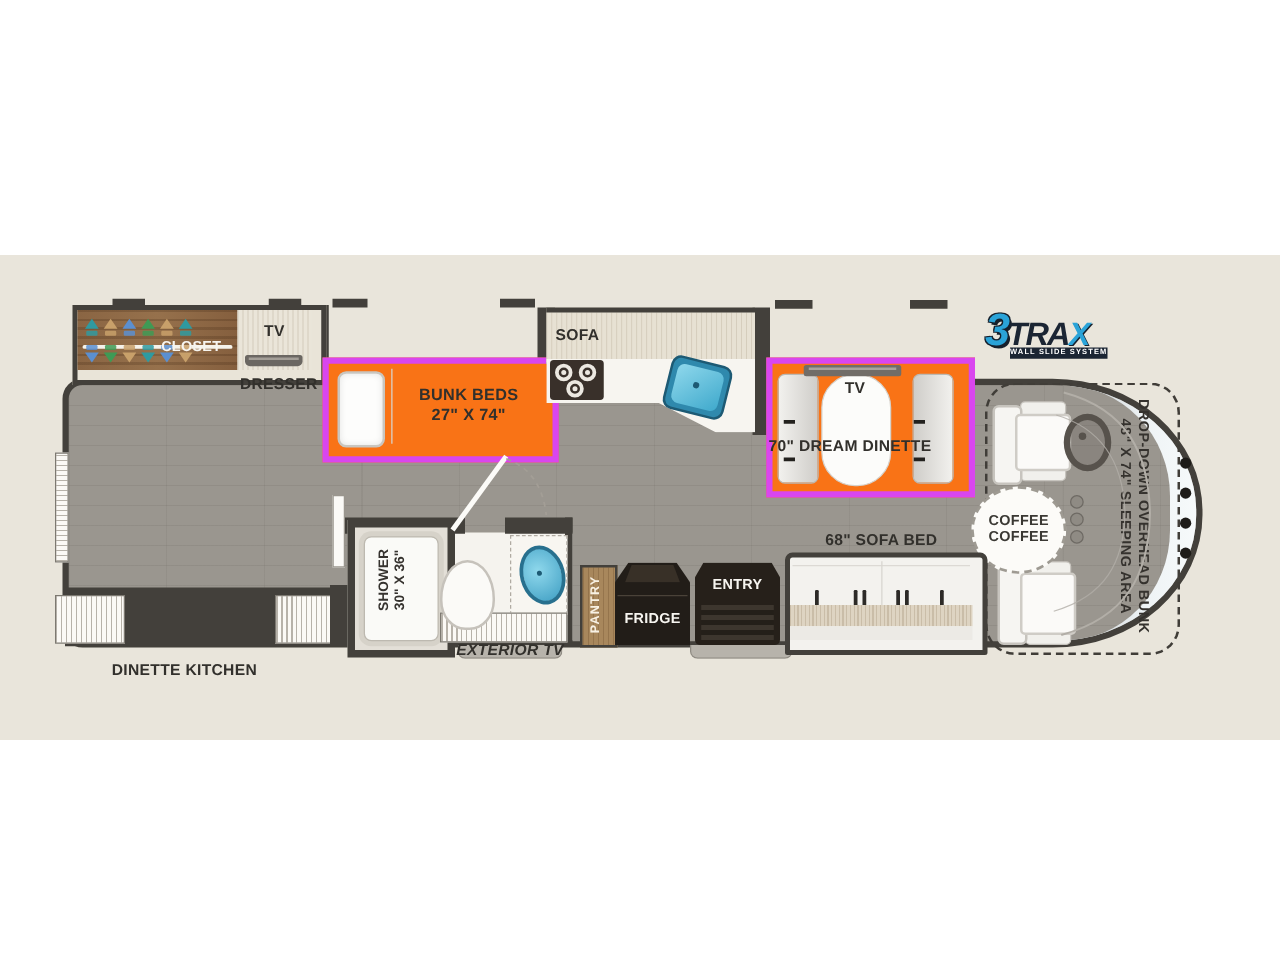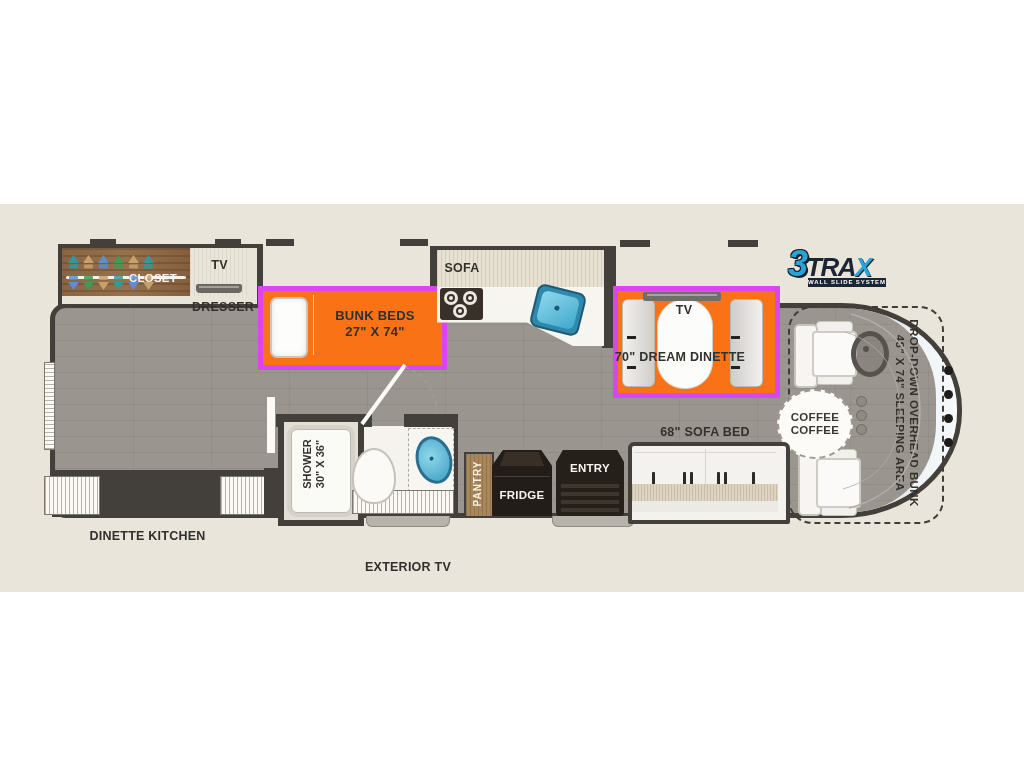--- a/index.html
+++ b/index.html
@@ -371,21 +371,21 @@
     <span class="belt" style="left:51px;top:26px;"></span>
     <span class="belt" style="left:58px;top:26px;"></span>
     <span class="belt" style="left:85px;top:26px;"></span>
     <span class="belt" style="left:92px;top:26px;"></span>
     <span class="belt" style="left:120px;top:26px;"></span>
     <div class="woodstrip"></div>
     <div class="base"></div>
   </div>
 
   <span class="t" style="left:60px;top:529px;width:175px;">DINETTE KITCHEN</span>
-  <span class="t" style="left:338px;top:560px;width:140px;">EXTERIOR TV</span>
+  <span class="t" style="left:338px;top:513px;width:140px;font-style:italic;">EXTERIOR TV</span>
 
   <svg class="overlay" width="1024" height="768" viewBox="0 0 1024 768">
     <path d="M851 314 C 903 328, 919 364, 920 411 C 919 460, 901 494, 849 508" stroke="#b2aea7" stroke-width="1.6" fill="none"></path>
     <path d="M845 332 C 885 344, 899 374, 900 411 C 899 450, 884 477, 843 489" stroke="#b2aea7" stroke-width="1" opacity=".8" fill="none"></path>
     <line x1="362" y1="424" x2="405" y2="365" stroke="#fcfbf8" stroke-width="4"></line>
     <path d="M405 367 Q 433 377 437 412" stroke="#a39e96" stroke-width="1.4" stroke-dasharray="4 4" fill="none"></path>
   </svg>
 
 </div>
 

